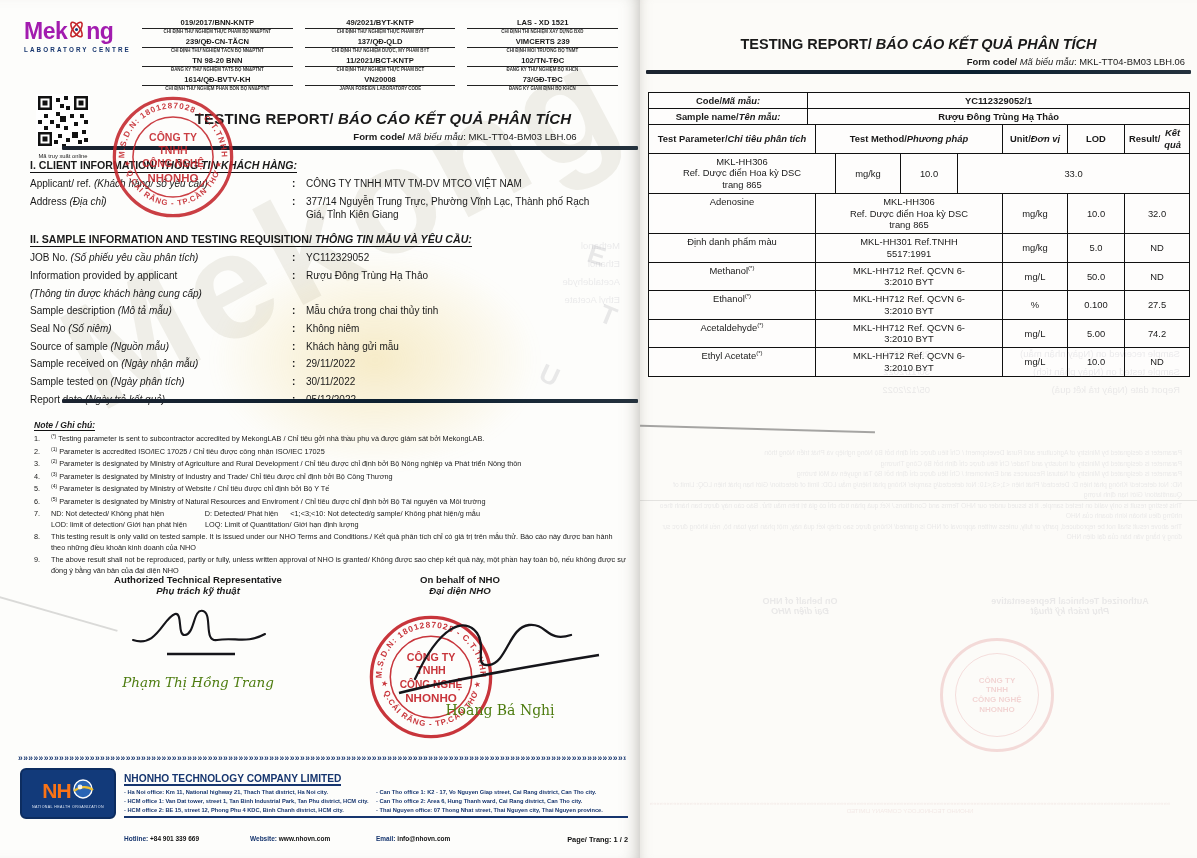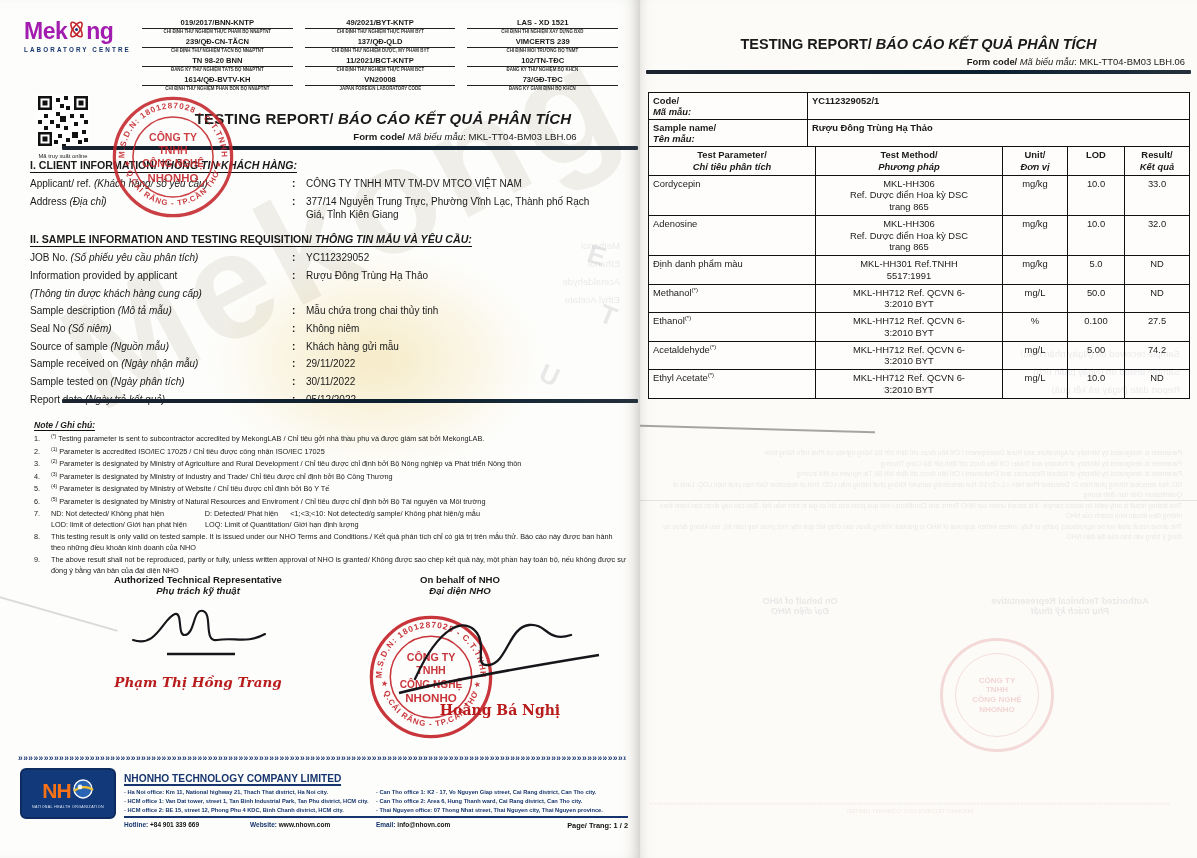--- a/index.html
+++ b/index.html
@@ -50,52 +50,52 @@
   .notes-h{display:inline-block;font-size:8.6px;font-weight:bold;border-bottom:1.2px solid #111;font-style:italic;}
   .note{display:flex;font-size:7.3px;line-height:1.42;margin-top:2.2px;}
   .note .n{width:17px;flex:none;}
   .note .sup{flex:none;font-size:5px;vertical-align:top;margin-right:2px;position:relative;top:-1px;}
   .note .t{flex:1;white-space:pre-wrap;}
 
   
   .sigblk{position:absolute;width:240px;text-align:center;}
   .sig-t1{font-size:9.6px;font-weight:bold;}
   .sig-t2{font-size:9.6px;font-weight:bold;font-style:italic;}
-  .signame{font-family:"DejaVu Serif",serif;font-style:italic;font-weight:bold;color:#b91c1c;}
+  .signame{font-family:"DejaVu Serif",serif;font-style:italic;font-weight:normal;color:#4d7c0f;}
 
   
   .stamp{position:absolute;}
   .stamp svg{display:block;}
 
   
   .arrows{position:absolute;left:18px;top:754px;width:608px;height:9px;overflow:hidden;color:#16356e;
     font-size:8.5px;font-weight:bold;letter-spacing:.4px;line-height:9px;}
   .footer{position:absolute;left:20px;top:768px;width:608px;display:flex;gap:8px;}
   .nho-box{width:92px;height:47px;flex:none;background:#123a7a;border:2px solid #0d2d60;border-radius:6px;
     display:flex;flex-direction:column;align-items:center;justify-content:center;}
   .nho-line{display:flex;align-items:center;gap:1px;}
   .nho-nh{color:#f97316;font-weight:bold;font-size:21px;letter-spacing:-1px;}
   .nho-sub{color:#dfe7f5;font-size:3.6px;letter-spacing:.4px;margin-top:1px;}
   .f-right{flex:1;}
   .f-company{display:inline-block;font-size:10.2px;font-weight:bold;color:#16356e;border-bottom:2px solid #16356e;}
   .f-cols{display:flex;margin-top:2px;}
   .f-col{flex:1;font-size:5.7px;font-weight:bold;color:#16356e;line-height:1.55;}
   .f-rule{height:1.6px;background:#16356e;margin-top:2px;}
-  .f-bottom{display:flex;font-size:6.5px;font-weight:bold;color:#16356e;margin-top:3px;}
+  .f-bottom{display:flex;font-size:6.5px;font-weight:bold;color:#16356e;margin-top:17px;}
   .f-bottom .cell{flex:1;}
   .f-page{color:#111;font-size:7.4px;text-align:right;}
 
   
   .title2{position:absolute;left:0;top:36px;width:557px;text-align:center;font-size:14.5px;font-weight:bold;}
   .title2 .vi{font-style:italic;}
   .formline2{position:absolute;left:150px;top:56px;width:395px;text-align:right;font-size:9.4px;}
   .tbl{position:absolute;left:8px;top:92px;width:540px;border:1.6px solid #111;background:rgba(255,255,255,.6);}
   .trow{display:flex;border-bottom:1px solid #111;}
   .trow:last-child{border-bottom:none;}
-  .tc{border-right:1px solid #111;padding:2px 4px;font-size:9.4px;display:flex;flex-direction:column;justify-content:flex-start;}
+  .tc{border-right:1px solid #111;padding:2px 4px;font-size:9.4px;display:flex;flex-direction:row;justify-content:center;}
   .tc:last-child{border-right:none;}
   .c-param{width:158px;flex:none;align-items:flex-start;}
   .c-method{width:178px;flex:none;text-align:center;align-items:center;white-space:pre-line;line-height:1.25;}
   .c-unit{width:56px;flex:none;text-align:center;align-items:center;}
   .c-lod{width:48px;flex:none;text-align:center;align-items:center;}
   .c-res{flex:1;text-align:center;align-items:center;}
   .thead .tc{font-weight:bold;text-align:center;align-items:center;line-height:1.25;}
   .thead .vi{font-style:italic;font-weight:bold;}
   .meta .k{width:150px;flex:none;font-weight:bold;}
   .meta .v{flex:1;font-weight:bold;}
@@ -532,23 +532,20 @@
           </span>
         <span class="tc c-lod">
             <span>LOD</span>
           </span>
         <span class="tc c-res">
             <span>Result/</span>
             <span class="vi">Kết quả</span>
           </span>
       </div>
       <div class="trow">
-        <span class="tc c-param">
-            <span><span>Cordycepin</span><span class="sup2"></span></span>
-          </span>
         <span class="tc c-method">MKL-HH306
 Ref. Dược điển Hoa kỳ DSC
 trang 865</span>
         <span class="tc c-unit">mg/kg</span>
         <span class="tc c-lod">10.0</span>
         <span class="tc c-res">33.0</span>
       </div>
       <div class="trow">
         <span class="tc c-param">
             <span><span>Adenosine</span><span class="sup2"></span></span>

